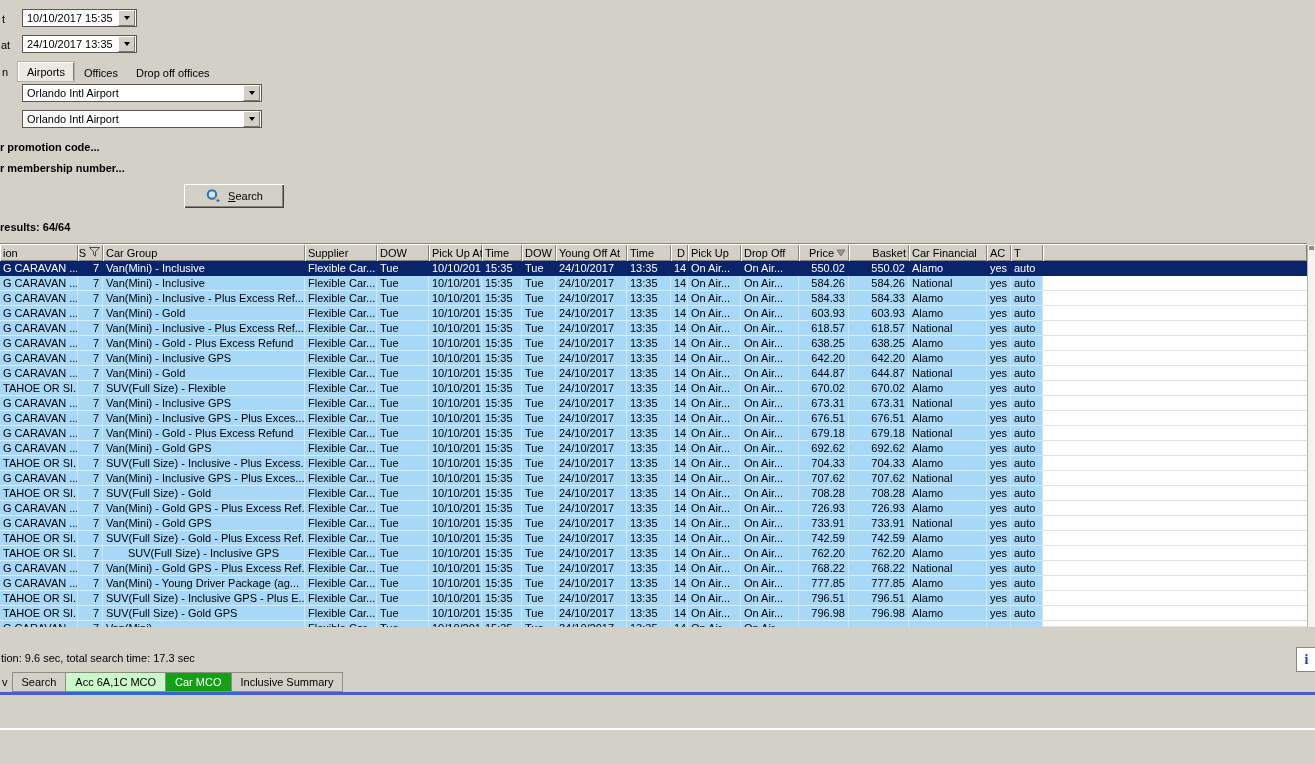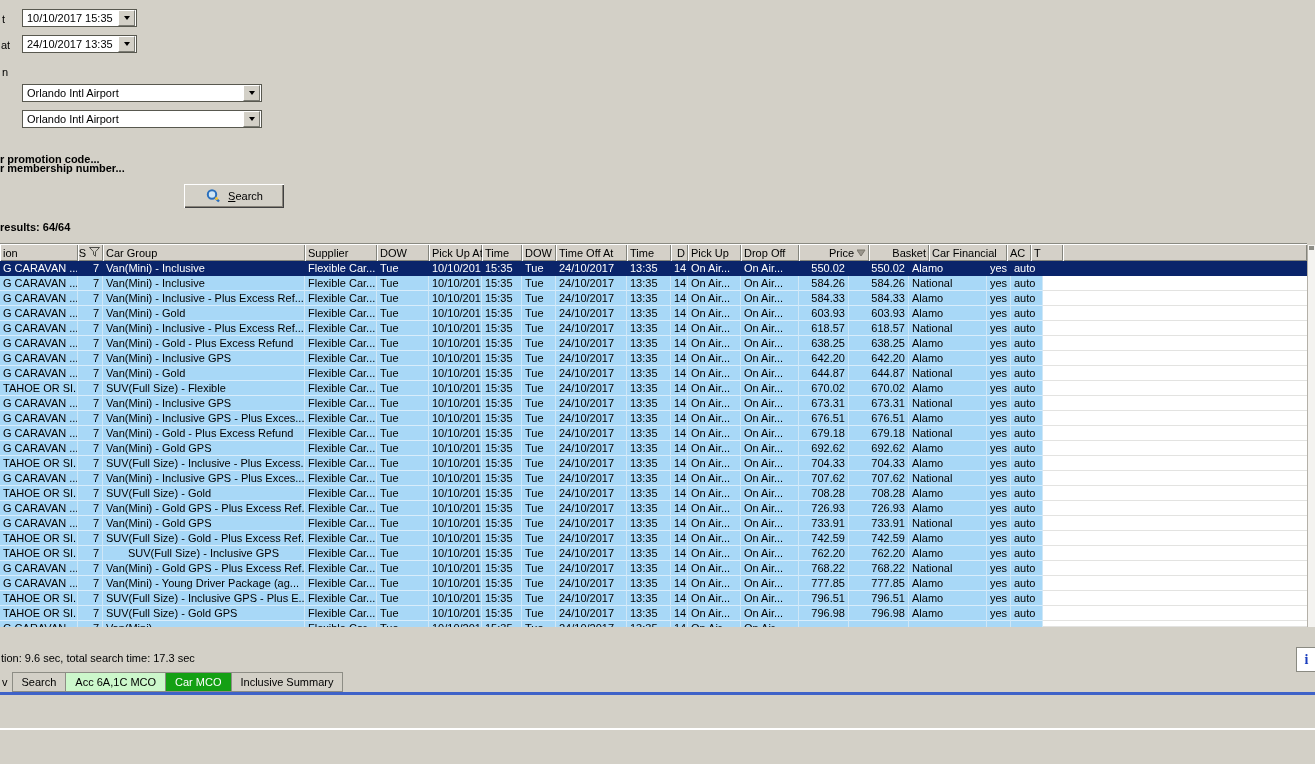--- a/index.html
+++ b/index.html
@@ -89,35 +89,40 @@
         <span class="arr"></span>
       </span>
   </div>
   <div class="combo" style="left:22px;top:35px;width:115px">
     <span class="val">24/10/2017 13:35</span>
     <span class="dbtn">
         <span class="arr"></span>
       </span>
   </div>
 
+  <div class="tabstrip">
+      <span class="ltab active">Airports</span>
+      <span class="ltab">Offices</span>
+      <span class="ltab">Drop off offices</span>
+    </div>
 
   <div class="combo" style="left:22px;top:84px;width:240px">
     <span class="val">Orlando Intl Airport</span>
     <span class="dbtn">
         <span class="arr"></span>
       </span>
   </div>
   <div class="combo" style="left:22px;top:110px;width:240px">
     <span class="val">Orlando Intl Airport</span>
     <span class="dbtn">
         <span class="arr"></span>
       </span>
   </div>
 
-  <div class="frag bold" style="left:0;top:153px">r promotion code...</div>
+  <div class="frag bold" style="left:0;top:141px">r promotion code...</div>
   <div class="frag bold" style="left:0;top:162px">r membership number...</div>
 
   <div class="button3d">
     <svg width="17" height="16" viewBox="0 0 17 16">
       <circle cx="7" cy="6.5" r="4.2" fill="#cfe6f5" stroke="#2a6fbd" stroke-width="2"></circle>
       <line x1="10.3" y1="9.8" x2="14" y2="13.5" stroke="#2a6fbd" stroke-width="2.4"></line>
       <circle cx="11.5" cy="10.5" r="1.6" fill="#f3c23a"></circle>
     </svg>
     <span class="mnem">Search</span>
   </div>
@@ -147,35 +152,35 @@
         <div class="th" style="width: 53px;">
           <span>Pick Up At</span>
         </div>
         <div class="th" style="width: 40px;">
           <span>Time</span>
         </div>
         <div class="th" style="width: 34px;">
           <span>DOW</span>
         </div>
         <div class="th" style="width: 71px;">
-          <span>Time Off At</span>
+          <span>Young Off At</span>
         </div>
         <div class="th" style="width: 44px;">
           <span>Time</span>
         </div>
         <div class="th r" style="width: 17px;">
           <span>D</span>
         </div>
         <div class="th" style="width: 53px;">
           <span>Pick Up</span>
         </div>
         <div class="th" style="width: 58px;">
           <span>Drop Off</span>
         </div>
-        <div class="th r" style="width: 70px; text-align: right;">
+        <div class="th r" style="width: 50px; text-align: right;">
           <span>Price</span>
           <span><svg width="9" height="8" viewBox="0 0 9 8">
               <polygon points="0,1 8,1 4,7" fill="#9a968d" stroke="#7a766d"></polygon>
             </svg></span>
         </div>
         <div class="th r" style="width: 60px;">
           <span>Basket</span>
         </div>
         <div class="th" style="width: 78px;">
           <span>Car Financial</span>

